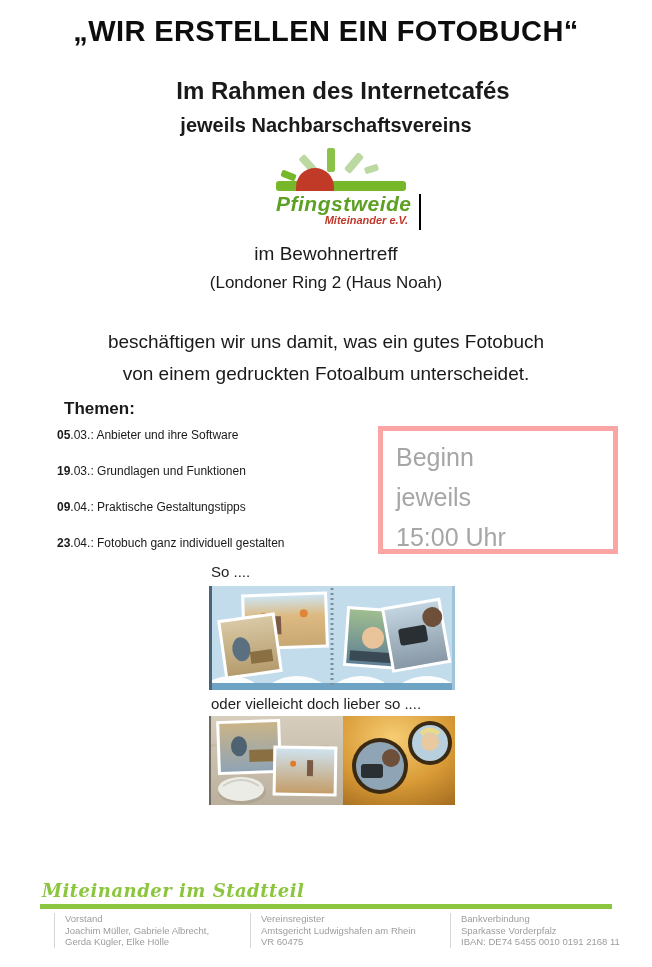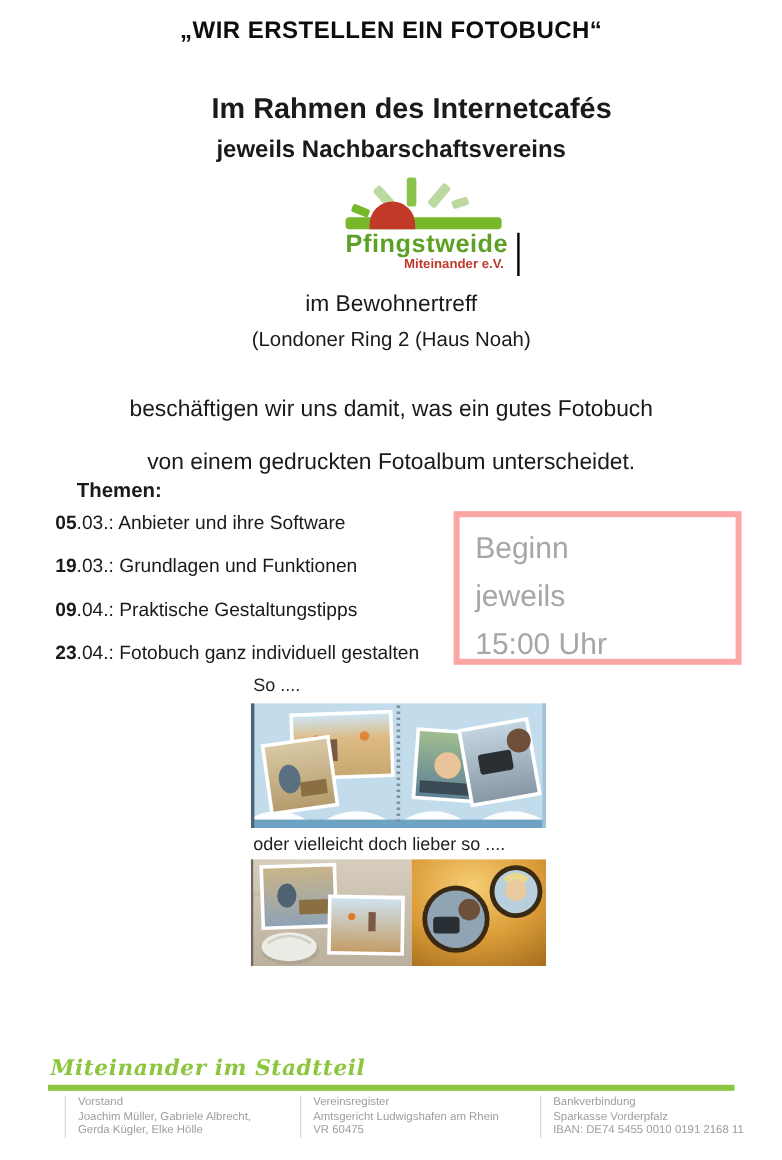--- a/index.html
+++ b/index.html
@@ -1,46 +1,46 @@
 <!DOCTYPE html>
 <html><head>
 <meta charset="utf-8">
 <style>
   html,body{margin:0;padding:0;background:#e9e9e9;}
   .page{position:relative;width:652px;height:967px;background:#ffffff;margin:0 auto;
         font-family:"Liberation Sans", sans-serif;color:#1a1a1a;overflow:hidden;}
   .centered{position:absolute;left:0;right:0;text-align:center;}
 
-  .title{top:15px;font-size:20px;font-weight:bold;letter-spacing:.4px;color:#0d0d0d;}
+  .title{top:15px;font-size:29px;font-weight:bold;letter-spacing:.4px;color:#0d0d0d;}
   .subtitle1{top:77px;font-size:24px;font-weight:bold;margin-left:34px;}
   .subtitle2{top:114px;font-size:20px;font-weight:bold;}
 
   
-  .logo{position:absolute;top:148px;left:288px;width:132px;height:86px;}
+  .logo{position:absolute;top:148px;left:276px;width:132px;height:86px;font-style:italic;}
   .logo .bar{position:absolute;top:33px;left:0;width:130px;height:10px;background:#76b82a;border-radius:3px;}
   .logo .sun{position:absolute;top:20px;left:20px;width:38px;height:23px;background:#c13a27;border-radius:19px 19px 0 0;}
   .logo .ray{position:absolute;border-radius:2px;}
   .ray-v{left:51px;top:0;width:8px;height:24px;background:#8bc34a;}
   .ray-ul{left:28px;top:6px;width:8px;height:20px;background:#bcd9a2;transform:rotate(-42deg);}
   .ray-ur{left:74px;top:4px;width:8px;height:22px;background:#bcd9a2;transform:rotate(40deg);}
   .ray-ll{left:9px;top:20px;width:7px;height:15px;background:#76b82a;transform:rotate(-68deg);}
   .ray-ur2{left:92px;top:14px;width:7px;height:14px;background:#bcd9a2;transform:rotate(72deg);}
   .logo-name{position:absolute;top:44px;left:0;width:132px;text-align:center;font-size:21px;
              font-weight:bold;color:#5ca024;letter-spacing:.5px;}
   .logo-sub{position:absolute;top:66px;left:0;width:132px;text-align:right;font-size:11px;
             font-weight:bold;color:#c0392b;}
   .text-cursor{position:absolute;top:46px;left:143px;width:2px;height:36px;background:#000;}
 
   .loc1{top:243px;font-size:19px;}
   .loc2{top:273px;font-size:17px;}
   .intro1{top:331px;font-size:19px;}
-  .intro2{top:363px;font-size:19px;margin-top:12px;}
+  .intro2{top:363px;font-size:19px;}
 
   .topics-heading{position:absolute;left:64px;top:399px;font-size:17px;font-weight:bold;}
-  .topic{position:absolute;left:46px;font-size:16px;white-space:nowrap;}
+  .topic{position:absolute;left:57px;font-size:12px;white-space:nowrap;}
   .topic b{font-weight:bold;}
   .t0{top:428px;} .t1{top:464px;} .t2{top:500px;} .t3{top:536px;}
 
   .schedule-box{position:absolute;left:378px;top:426px;width:240px;height:128px;
                 border:5px solid #fca5a5;box-sizing:border-box;padding:6px 0 0 13px;}
   .schedule-line{font-size:25px;color:#a6a6a6;line-height:40px;}
 
   .caption{position:absolute;left:211px;font-size:15px;color:#1f1f1f;}
   .cap1{top:563px;} .cap2{top:695px;}
   .collage1{position:absolute;left:209px;top:586px;}

